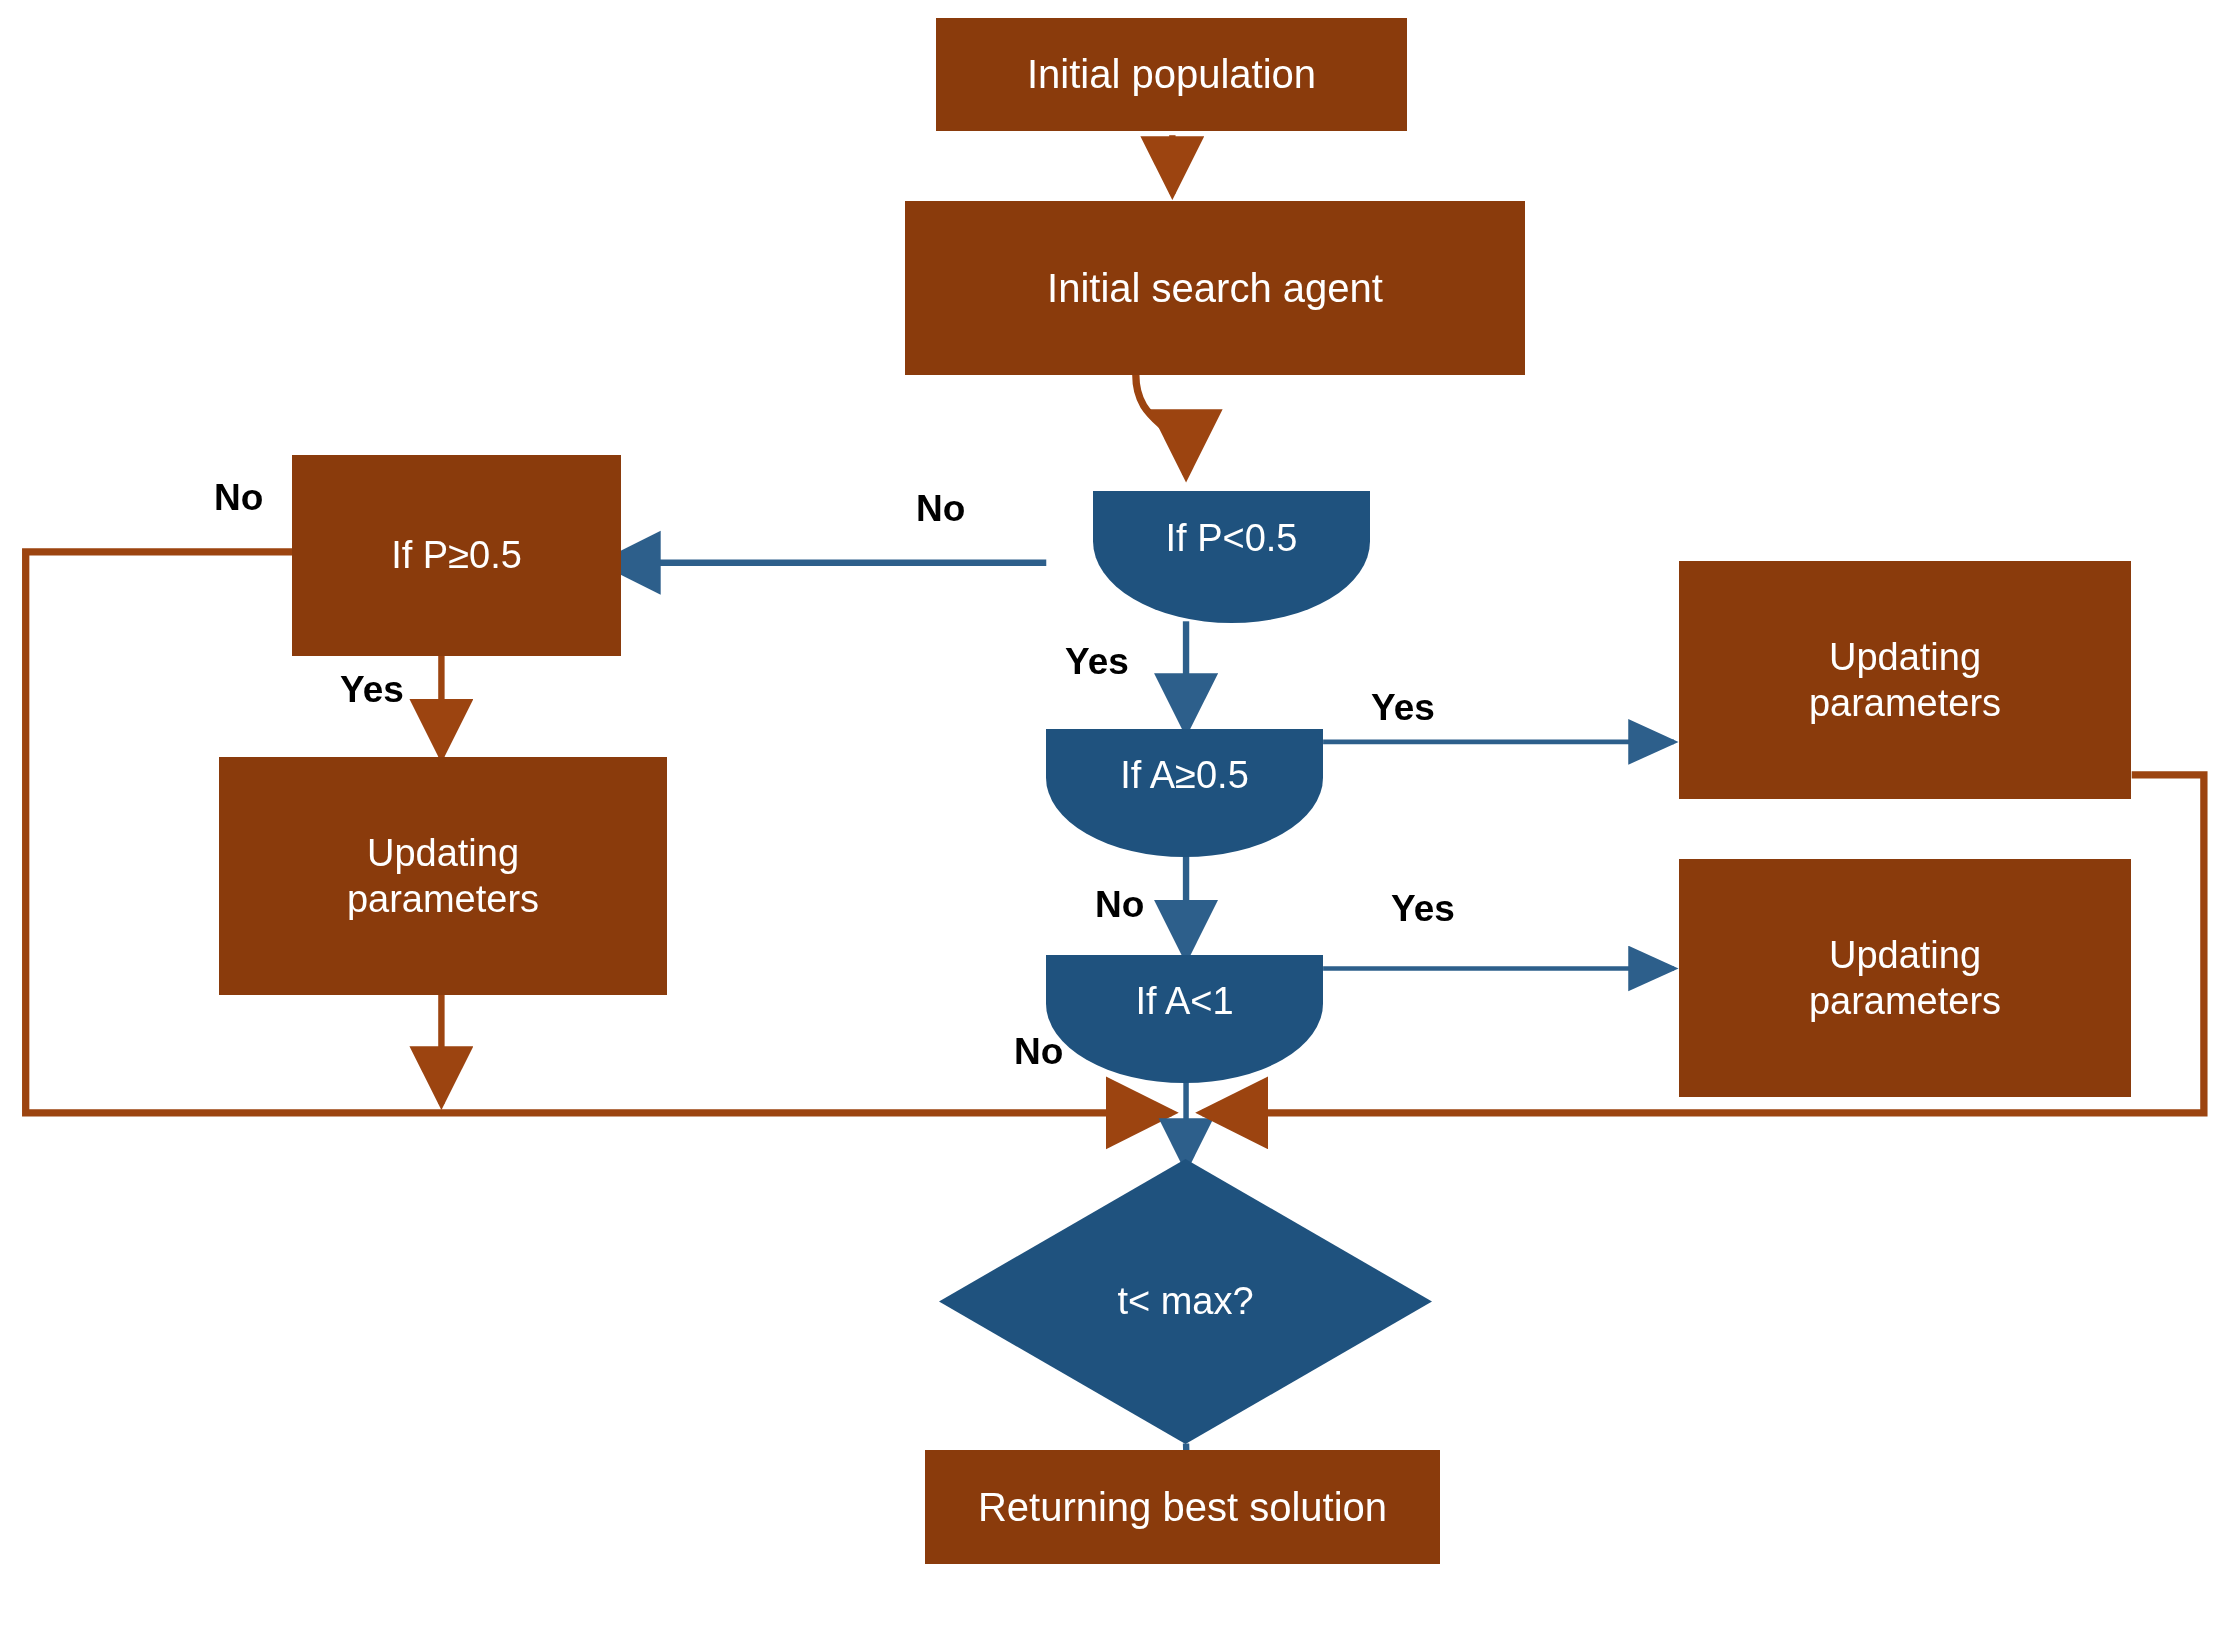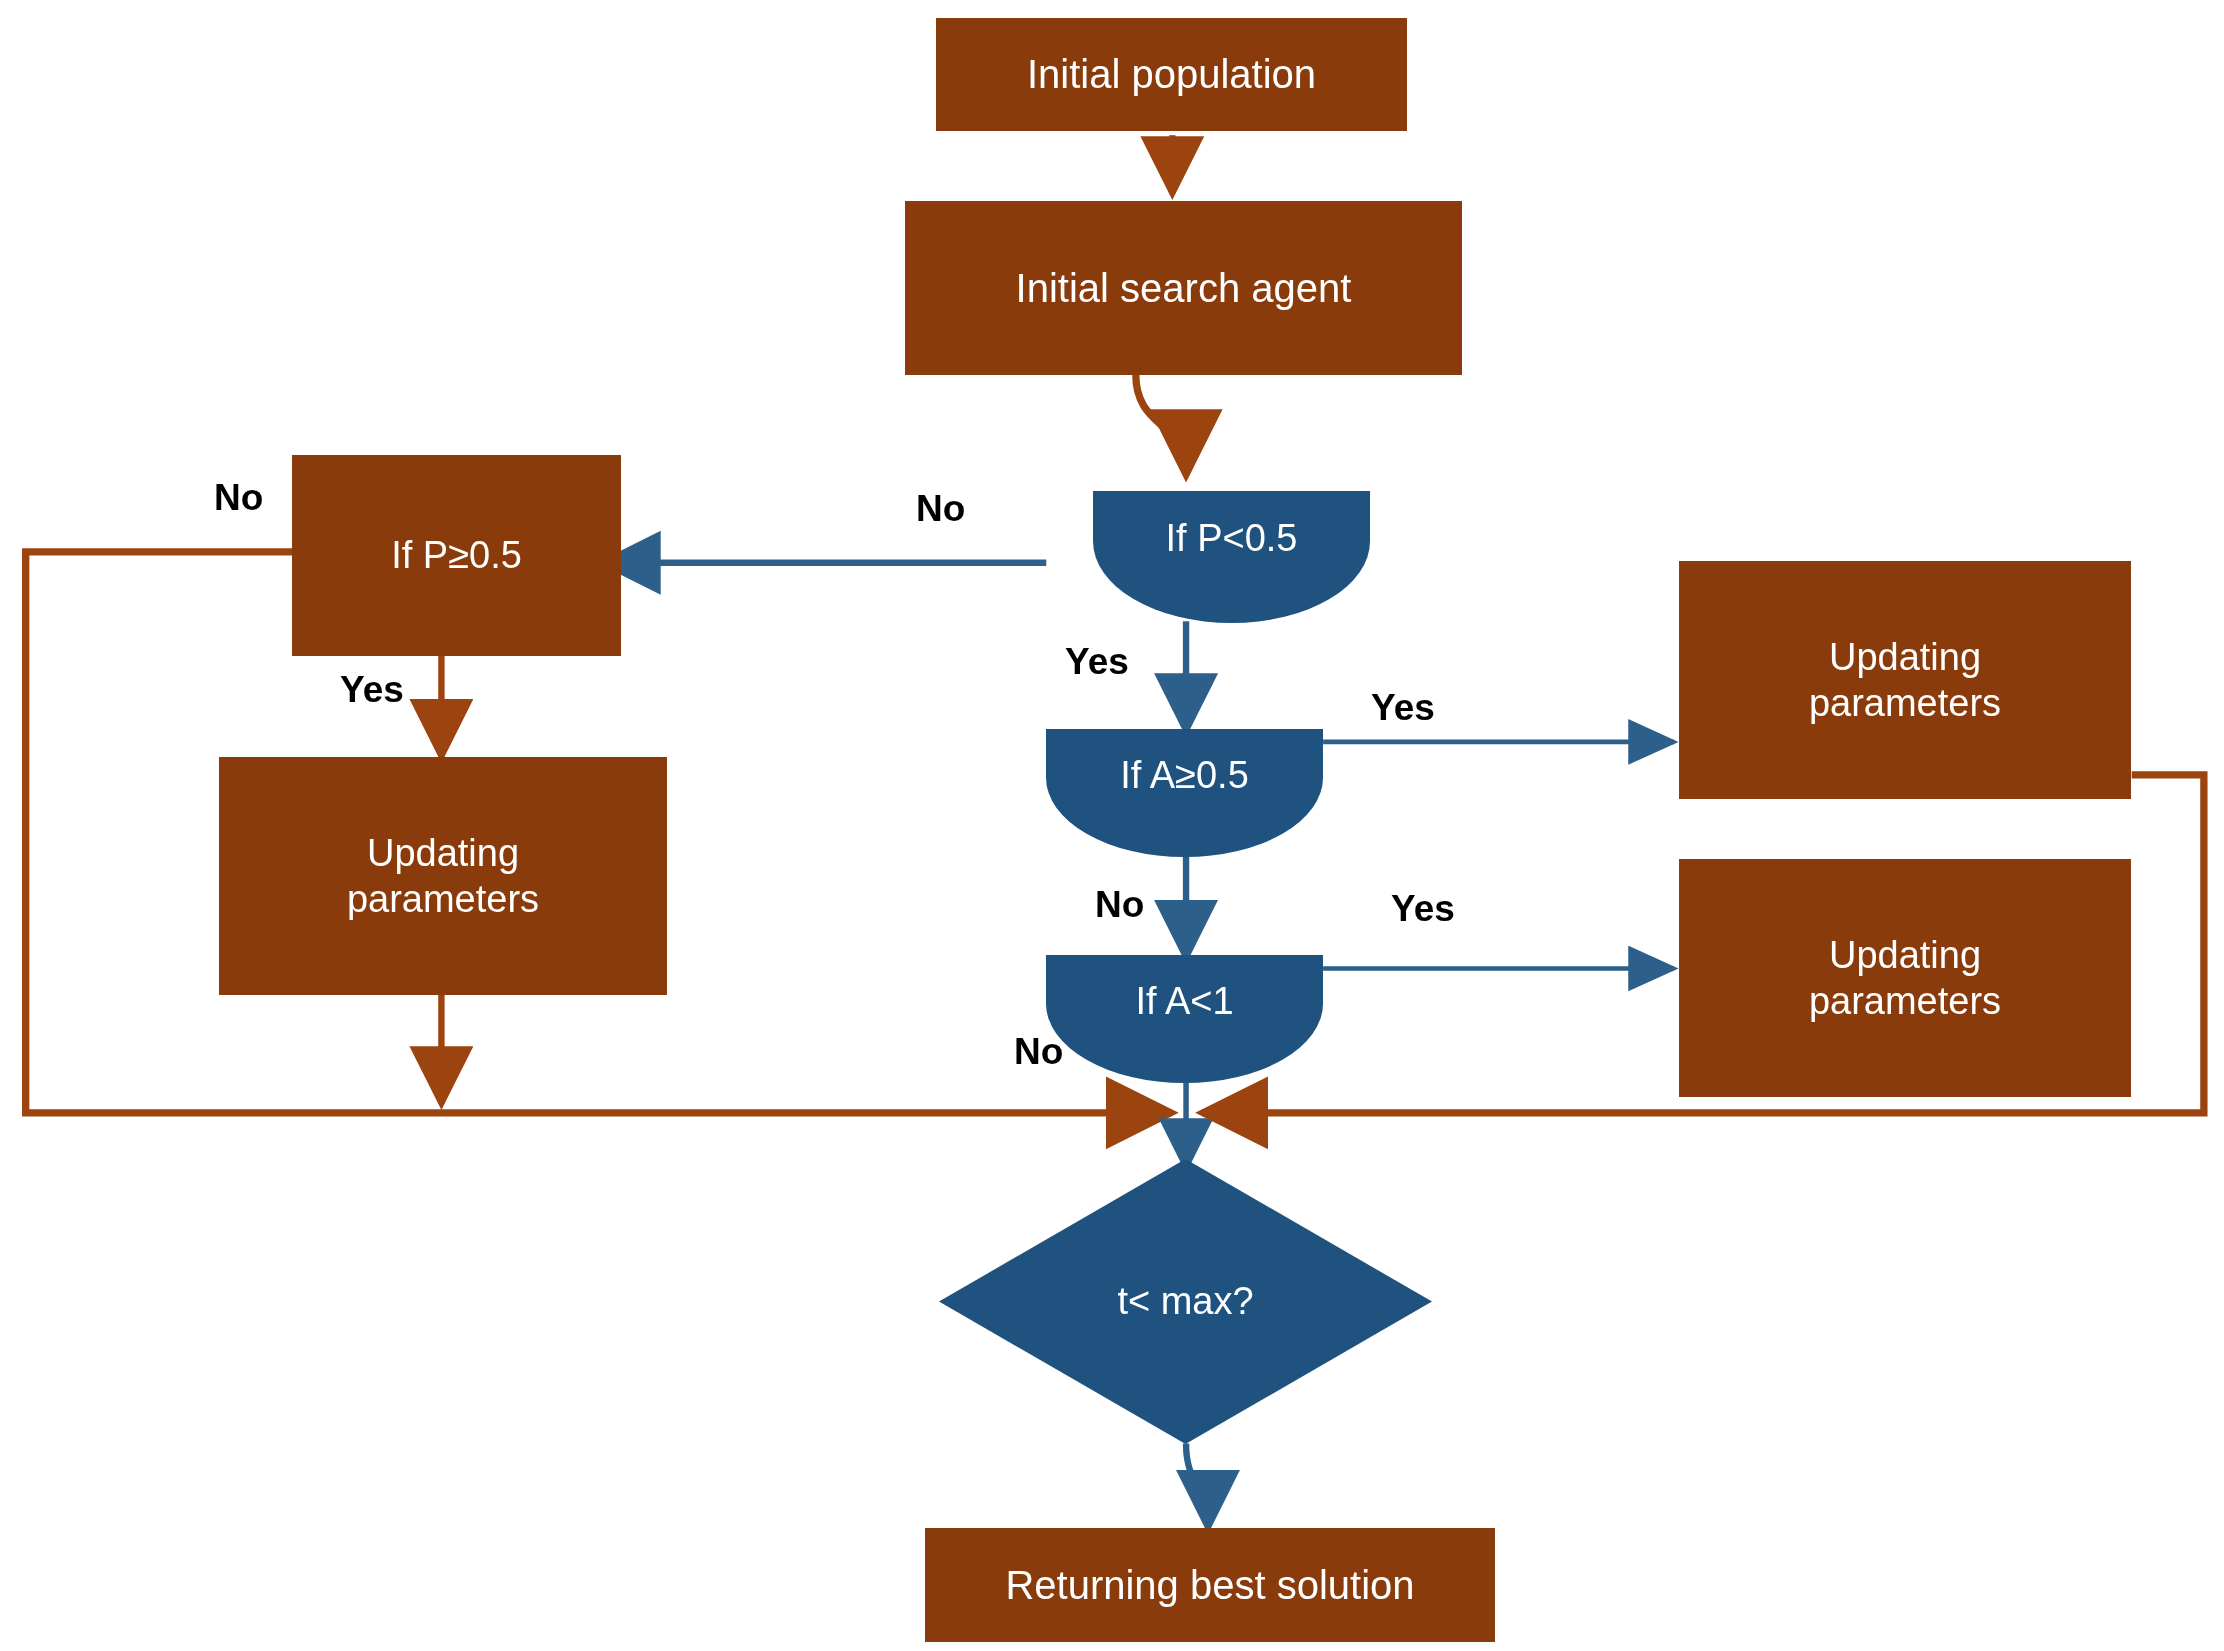--- a/index.html
+++ b/index.html
@@ -126,21 +126,21 @@
     <path d="M 2333 848 L 2412 848 L 2412 1218 L 1316 1218" stroke="#9C4410" stroke-width="8" fill="none" marker-end="url(#ah-brown)"></path>
 
     
     <path d="M 1298 1580 C 1298 1628, 1322 1620, 1322 1672" stroke="#2D5F8B" stroke-width="7" fill="none" marker-end="url(#ah-blue)"></path>
   </svg>
 
   <div class="node proc t44" style="left:936px; top:18.3px; width:471px; height:113px;">
     <span>Initial population</span>
   </div>
 
-  <div class="node proc t44" style="left:905px; top:201px; width:557px; height:174px;">
+  <div class="node proc t44" style="left:905px; top:201px; width:620px; height:174px;">
     <span>Initial search agent</span>
   </div>
 
   <div class="node decision t42" style="left:1093px; top:491px; width:277px; height:132px; padding-bottom:37px;">
     <span>If P&lt;0.5</span>
   </div>
 
   <div class="node proc t42" style="left:292px; top:455px; width:329px; height:201px;">
     <span>If P≥0.5</span>
   </div>
@@ -166,21 +166,21 @@
   <div class="node proc t42" style="left:1679px; top:859px; width:452px; height:238px; flex-direction:column;">
     <span>Updating</span>
     <span>parameters</span>
   </div>
 
   <div class="diamond-wrap" style="left:939px; top:1159px; width:493px; height:285px;">
     <div class="diamond-shape"></div>
     <span class="diamond-label t42">t&lt; max?</span>
   </div>
 
-  <div class="node proc t44" style="left:925px; top:1528px; width:570px; height:114px;">
+  <div class="node proc t44" style="left:925px; top:1450px; width:515px; height:114px;">
     <span>Returning best solution</span>
   </div>
 
   <div class="edge-label t40" style="left:214px; top:477px;">
     <span>No</span>
   </div>
 
   <div class="edge-label t40" style="left:916px; top:488px;">
     <span>No</span>
   </div>

